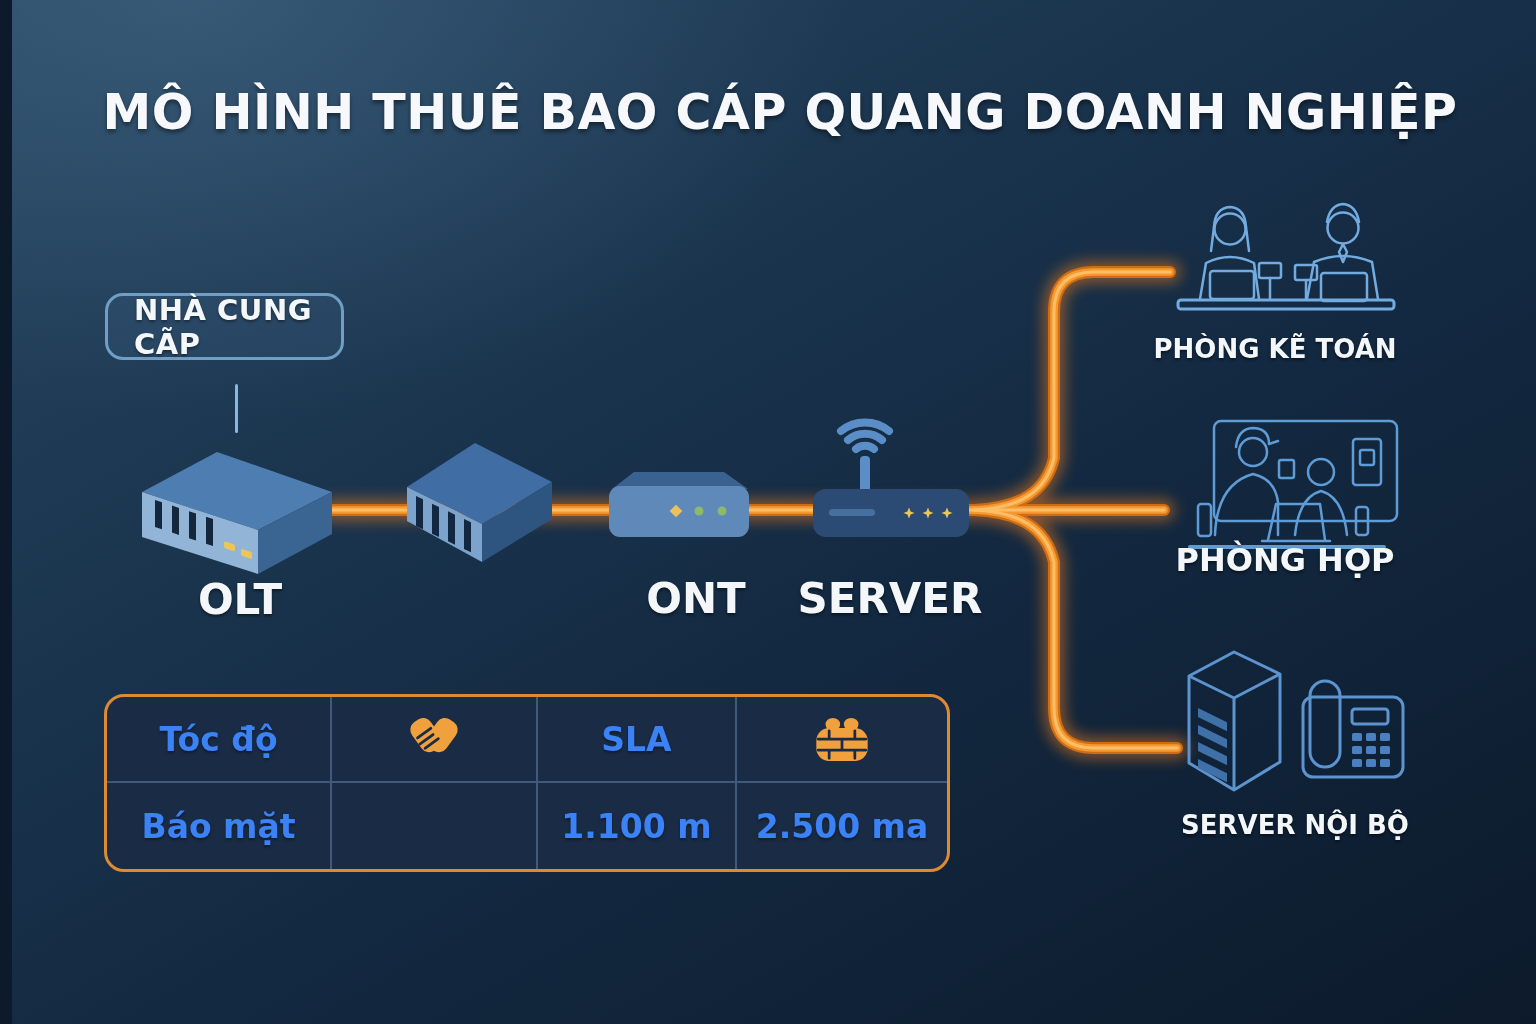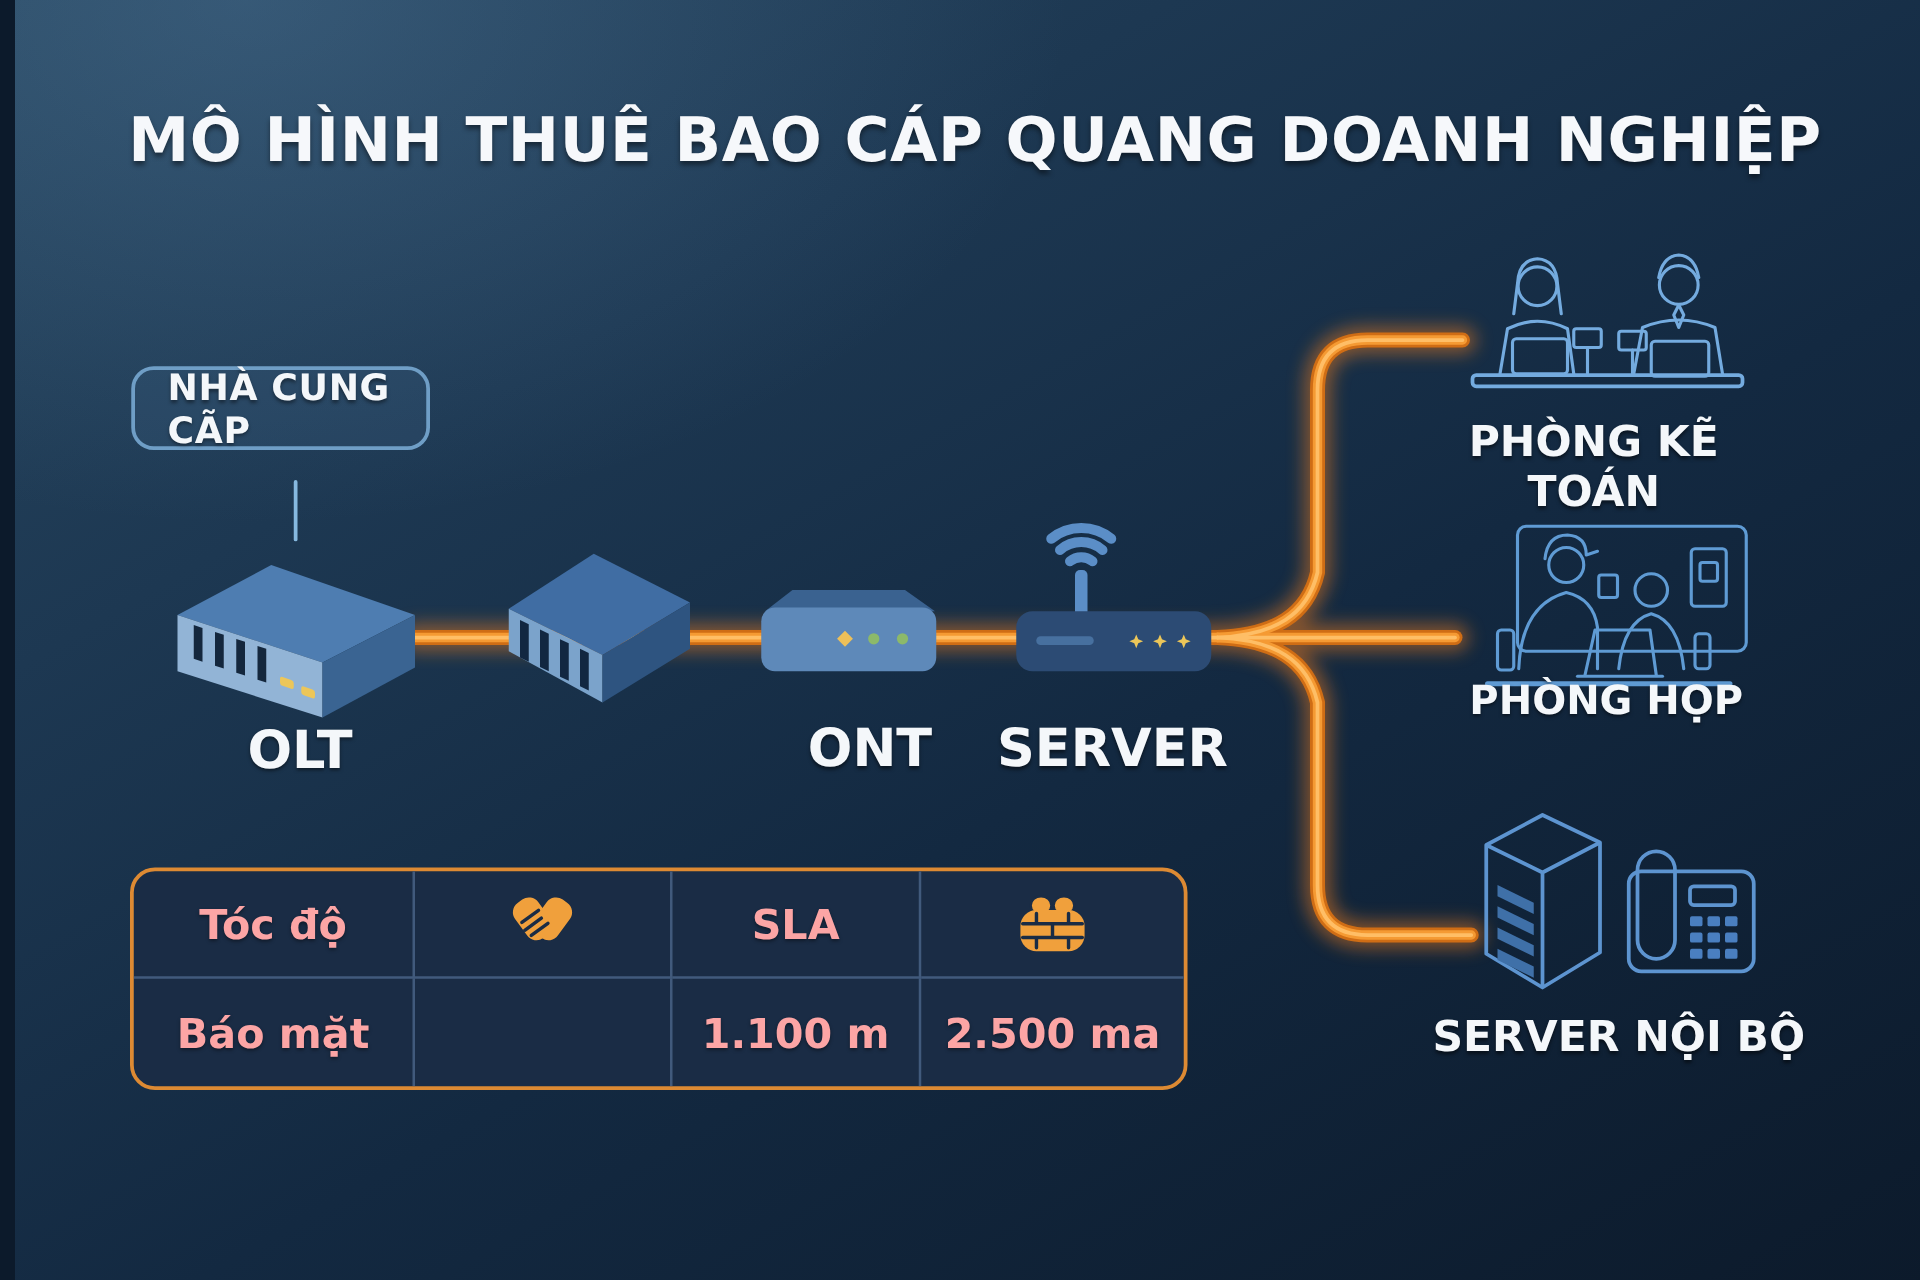--- a/index.html
+++ b/index.html
@@ -25,32 +25,32 @@
     color:#f4f7fa;font-size:29px;font-weight:bold;letter-spacing:0.5px;
     text-shadow:0 2px 3px rgba(0,0,0,0.4);
     padding-left:26px;
   }
   .pointer-line{left:223px;top:384px;width:3px;height:49px;background:#86b9e0;border-radius:2px;}
   .dev-label,.dest-label{
     text-align:center;color:#f4f7fa;font-weight:bold;
     text-shadow:0 2px 3px rgba(0,0,0,0.5);
   }
   .dev-label{font-size:42px;}
-  .dest-label{font-size:34px;}
+  .dest-label{font-size:26px;}
   .art{left:0;top:0;width:1536px;height:1024px;}
   .spec-table{
     left:92px;top:694px;width:846px;height:178px;box-sizing:border-box;
     border:3px solid #dd8a33;border-radius:20px;overflow:hidden;
     background:#1a2c45;
     display:grid;grid-template-columns:225px 206px 199px 1fr;grid-template-rows:1fr 1fr;
   }
   .tcell{
     display:flex;align-items:center;justify-content:center;
     border-right:2px solid #415a7c;border-bottom:2px solid #415a7c;
-    color:#fca5a5;font-size:33px;font-weight:bold;
+    color:#3b82f6;font-size:33px;font-weight:bold;
     text-shadow:0 2px 3px rgba(0,0,0,0.4);
   }
   .tcell.last-col{border-right:none;}
   .tcell.last-row{border-bottom:none;}
 </style>
 </head>
 <body>
 
 <div class="stage">
 

